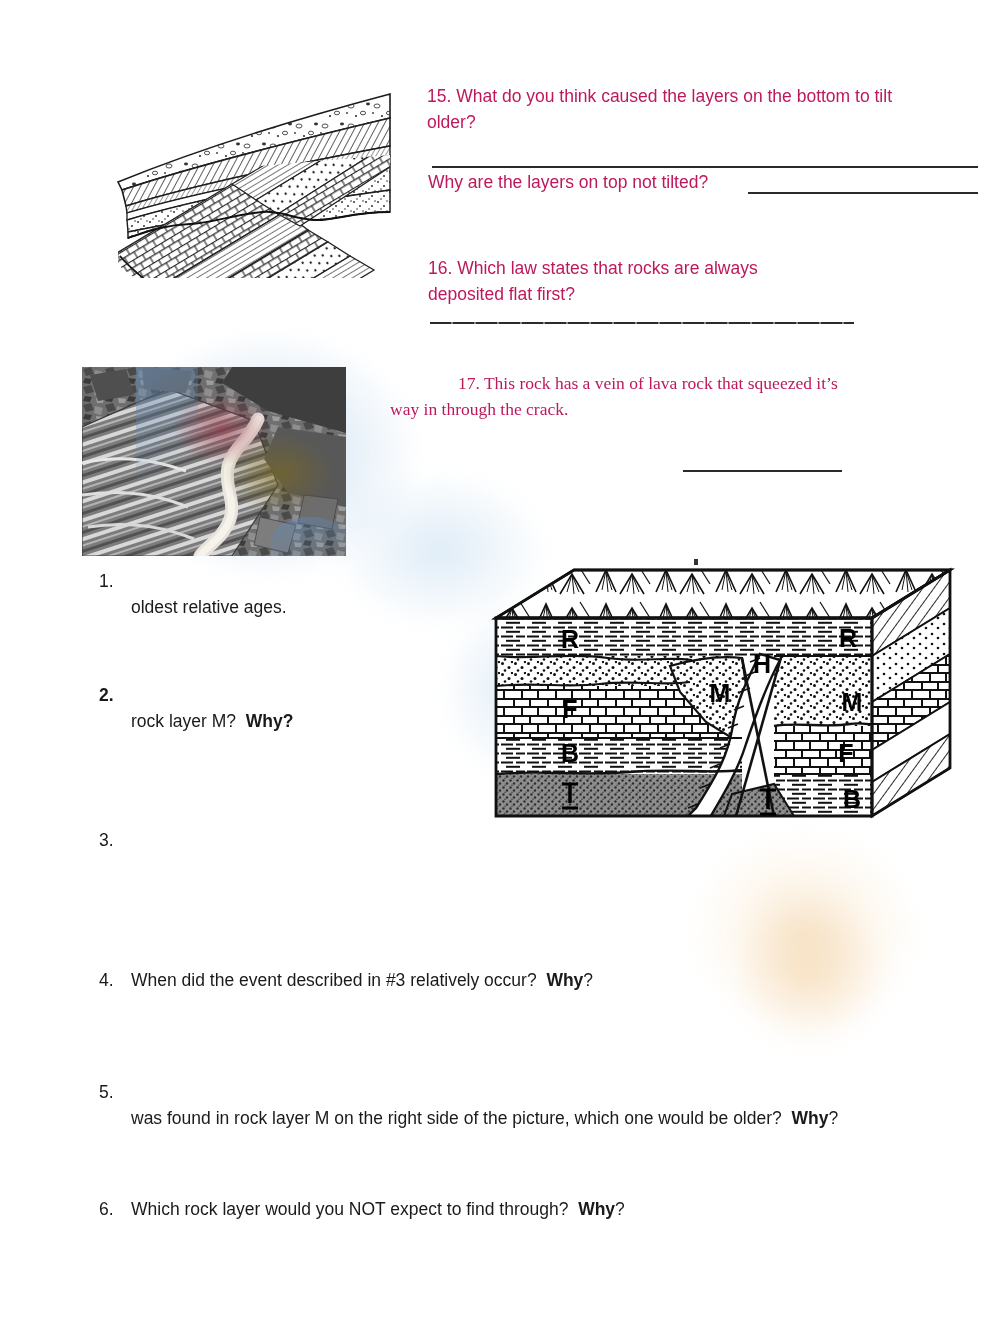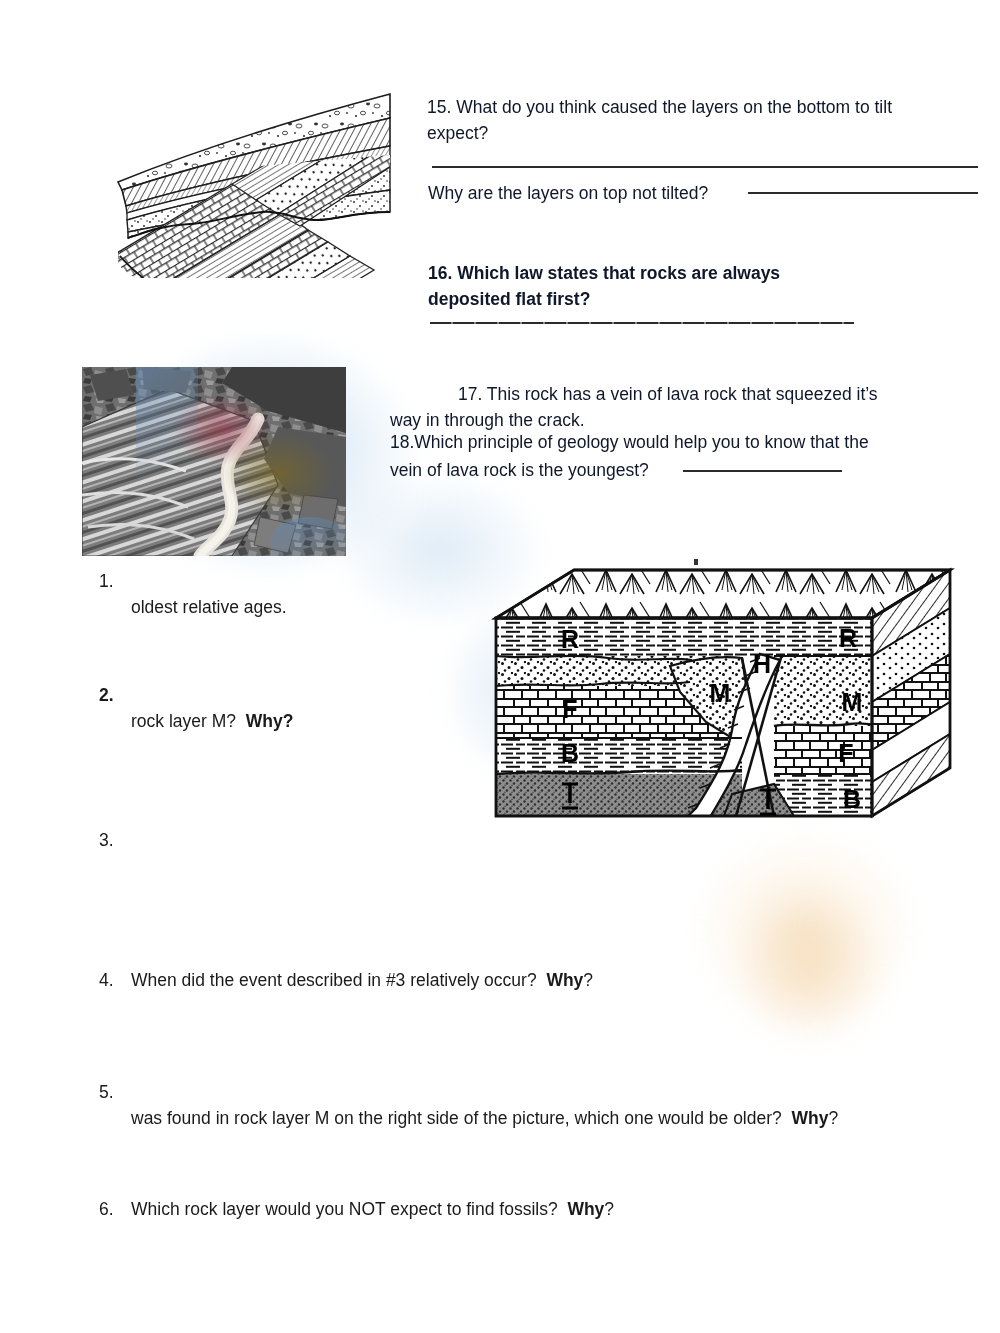--- a/index.html
+++ b/index.html
@@ -54,23 +54,22 @@
     left: 730px; top: 900px; width: 160px; height: 150px;
     background: radial-gradient(ellipse at 50% 50%, rgba(238,190,125,0.32) 0%, rgba(255,255,255,0) 70%);
     filter: blur(10px);
   }
 
   
   .q {
     position: absolute;
     font-size: 17.5px;
     line-height: 1.47;
-    color: #0f172a;
+    color: #be185d;
     z-index: 3;
-    margin-top: 11px;
   }
   .b { font-weight: bold; }
 
   
   .listrow {
     position: absolute;
     display: flex;
     z-index: 3;
     font-size: 17.5px;
     line-height: 1.5;
@@ -422,45 +421,41 @@
         <line x1="88" y1="222" x2="104" y2="222"></line>
         <line x1="88" y1="246" x2="104" y2="246"></line>
         <line x1="286" y1="228" x2="302" y2="228"></line>
         <line x1="286" y1="252" x2="302" y2="252"></line>
       </g>
     </svg>
   </div>
 
   <div class="q" style="left:427px; top:84px; width:560px;">
     <span>15.    What do you think caused the layers on the bottom to tilt</span><br>
-    <span>expect?</span>
+    <span>older?</span>
   </div>
 
   <div class="rule" style="left:432px; top:166px; width:546px;"></div>
 
   <div class="q" style="left:428px; top:170px;">Why are the layers on top not tilted?</div>
 
   <div class="rule" style="left:748px; top:192px; width:230px;"></div>
 
-  <div class="q" style="left:428px; top:250px; width:400px;font-weight:bold;">
+  <div class="q" style="left:428px; top:256px; width:400px;">
     <span>16. Which law states that rocks are always</span><br>
     <span>deposited flat first?</span>
   </div>
 
   <div class="rule dashy" style="left:430px; top:322px; width:424px;"></div>
 
-  <div class="q" style="left:390px; top:371px; width:590px;">
+  <div class="q" style="left:390px; top:371px; width:590px;font-family:Liberation Serif, serif;">
     <span style="display:inline-block; margin-left:68px;">17.    This rock has a vein of lava rock that squeezed it’s</span><br>
     <span>way in through the crack.</span>
   </div>
 
-  <div class="q" style="left:390px; top:417px; width:590px; line-height:1.62;">
-    <span>18.Which principle of geology would help you to know that the</span><br>
-    <span>vein of lava rock is the youngest?</span>
-  </div>
 
   <div class="rule" style="left:683px; top:470px; width:159px;"></div>
 
   <div class="listrow" style="left:99px; top:568px; width:360px;">
     <span class="num">1.</span>
     <span class="txt">
       <br>
       <span>oldest relative ages.</span>
     </span>
   </div>
@@ -495,17 +490,17 @@
     <span class="txt">
       <br>
       <span>was found in rock layer M on the right side of the picture, which one would be older?</span><span>&nbsp; </span><span class="b">Why</span><span>?</span>
     </span>
   </div>
 
   <div class="listrow narrow" style="left:99px; top:1196px; width:800px;
        font-family:'Liberation Sans Narrow','Liberation Sans',sans-serif;">
     <span class="num">6.</span>
     <span class="txt">
-      <span>Which rock layer would you NOT expect to find fossils?</span><span>&nbsp; </span><span class="b">Why</span><span>?</span>
+      <span>Which rock layer would you NOT expect to find through?</span><span>&nbsp; </span><span class="b">Why</span><span>?</span>
     </span>
   </div>
 
 </div>
 
 </body></html>

